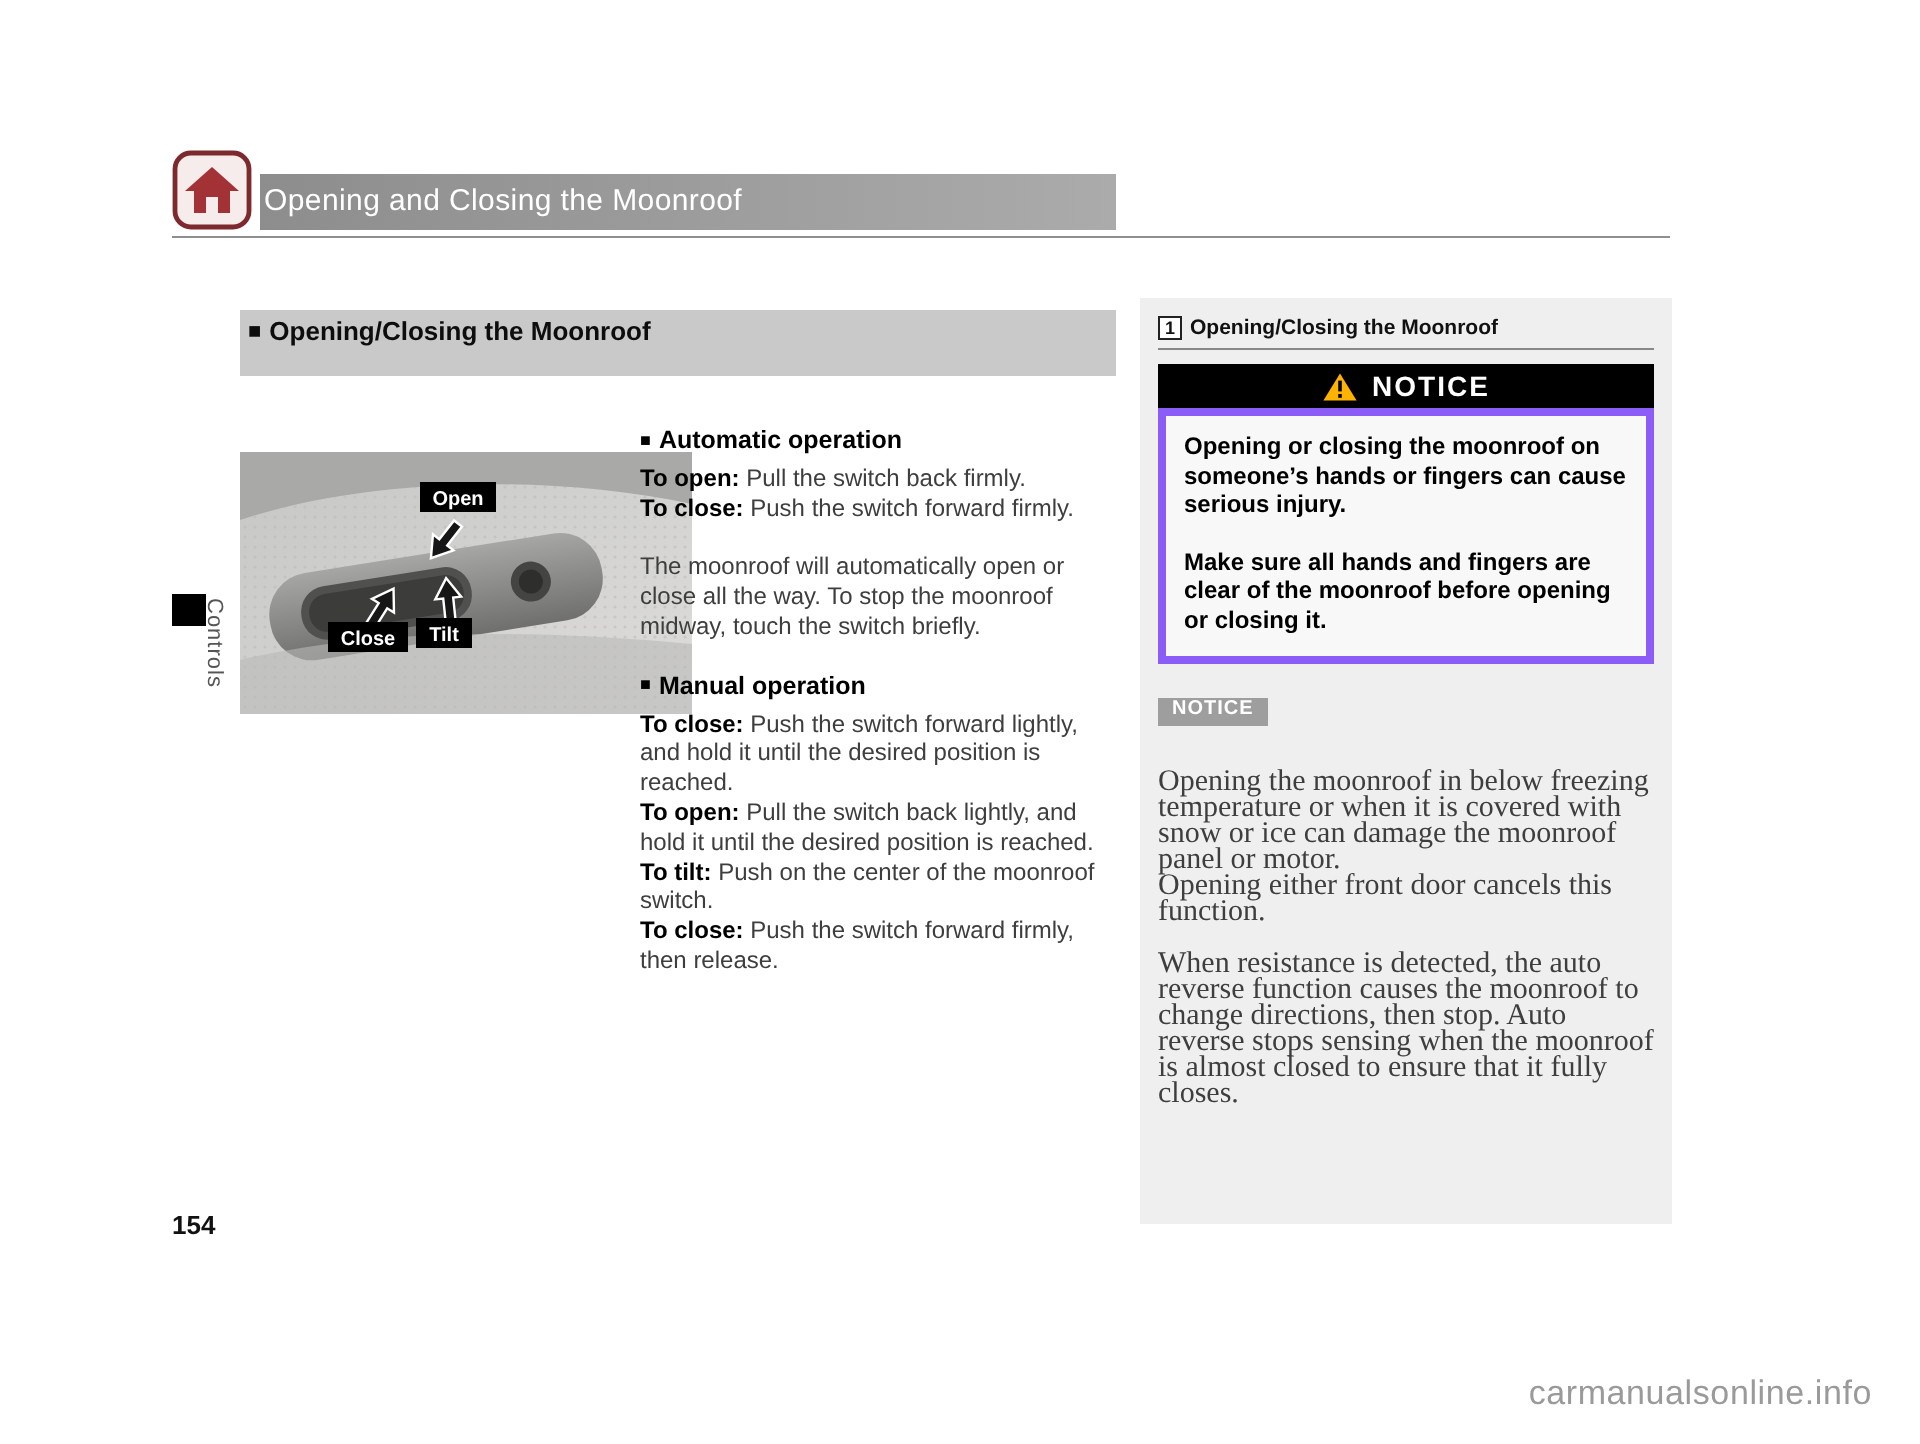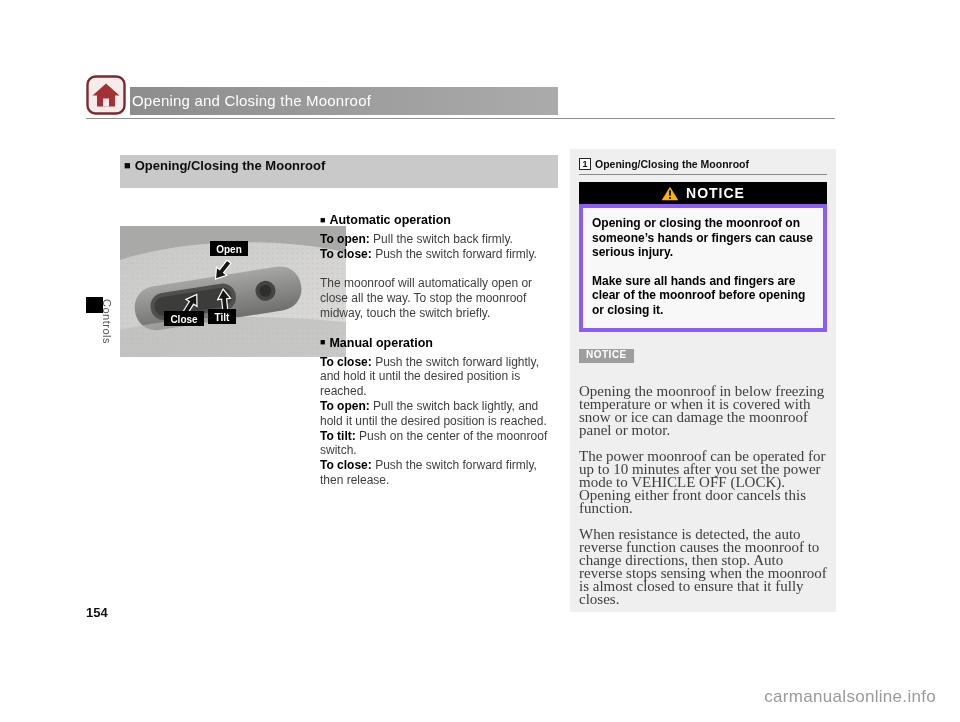--- a/index.html
+++ b/index.html
@@ -171,19 +171,18 @@
       <span class="wtext">NOTICE</span>
     </div>
     <div class="warning-box">
       <p>Opening or closing the moonroof on someone’s hands or fingers can cause serious injury.</p>
       <p>Make sure all hands and fingers are clear of the moonroof before opening or closing it.</p>
     </div>
 
     <span class="notice-badge">NOTICE</span>
     <div class="notice-text">
       <p>Opening the moonroof in below freezing temperature or when it is covered with snow or ice can damage the moonroof panel or motor.</p>
-      <p class="gap">The power moonroof can be operated for up to 10 minutes after you set the power mode to VEHICLE OFF (LOCK).</p>
       <p>Opening either front door cancels this function.</p>
       <p class="gap">When resistance is detected, the auto reverse function causes the moonroof to change directions, then stop. Auto reverse stops sensing when the moonroof is almost closed to ensure that it fully closes.</p>
     </div>
   </div>
 
 </div>
 
 </body></html>

